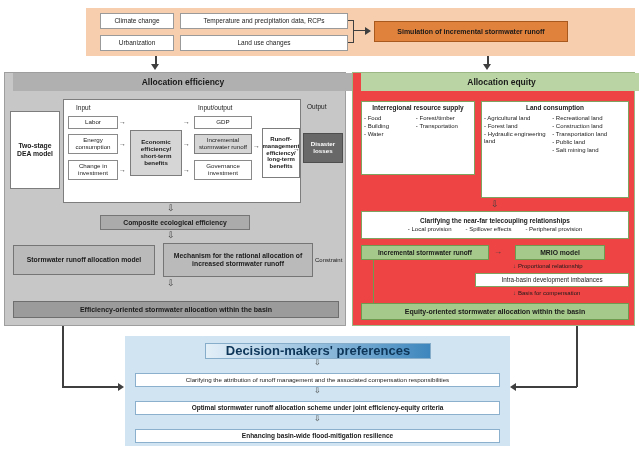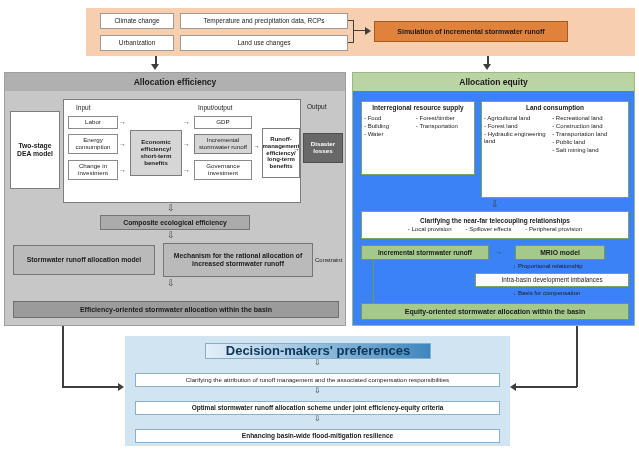--- a/index.html
+++ b/index.html
@@ -12,21 +12,21 @@
   .darr{position:absolute;color:#3f3f3f;font-size:10px;line-height:1;}
   .darr::before{content:"\21E9";}
   .rarr{position:absolute;color:#3f3f3f;font-size:8px;line-height:1;}
   .rarr::before{content:"\2192";}
   .dsm{display:inline-block;color:#3f3f3f;margin-right:2px;}
   .dsm::before{content:"\2193";}
   .line{position:absolute;background:#3f3f3f;}
   .tri-down{position:absolute;width:0;height:0;border-left:4.5px solid transparent;border-right:4.5px solid transparent;border-top:6px solid #3f3f3f;}
   .tri-right{position:absolute;width:0;height:0;border-top:4px solid transparent;border-bottom:4px solid transparent;border-left:6px solid #3f3f3f;}
   .tri-left{position:absolute;width:0;height:0;border-top:4px solid transparent;border-bottom:4px solid transparent;border-right:6px solid #3f3f3f;}
-  .hstrip{position:absolute;left:0;top:0;width:100%;height:18px;display:flex;align-items:center;justify-content:center;font-weight:bold;font-size:8.5px;}
+  .hstrip{position:absolute;left:8px;top:0;width:100%;height:18px;display:flex;align-items:center;justify-content:center;font-weight:bold;font-size:8.5px;}
   .items{font-size:6px;text-align:left;line-height:1.1;}
   .items div{margin:1.5px 0;}
 </style>
 </head>
 <body>
 
 <div id="fig">
 
   <div class="panel" id="band" style="left:86px;top:8px;width:549px;height:48px;background:#f7cfae;">
     <div class="box" style="left:14px;top:5px;width:74px;height:16px;font-size:6.5px;border-color:#9a9a9a;">Climate change</div>
@@ -87,21 +87,21 @@
 
     <span class="darr" style="left:162px;top:158px;font-size:9px;"></span>
     <div class="box b" style="left:8px;top:172px;width:142px;height:30px;font-size:6.8px;background:#bababa;border-color:#757575;">Stormwater runoff allocation model</div>
     <div class="box b" style="left:158px;top:170px;width:150px;height:34px;font-size:6.8px;background:#bababa;border-color:#757575;">Mechanism for the rational allocation of increased stormwater runoff</div>
     <div class="lbl" style="left:310px;top:184px;font-size:6px;">Constraint</div>
 
     <span class="darr" style="left:162px;top:206px;font-size:9px;"></span>
     <div class="box b" style="left:8px;top:228px;width:326px;height:17px;font-size:7px;background:#9b9b9b;border-color:#6e6e6e;">Efficiency-oriented stormwater allocation within the basin</div>
   </div>
 
-  <div class="panel" style="left:352px;top:72px;width:283px;height:254px;background:#3b82f6;border:1px solid #9bb885;">
+  <div class="panel" style="left:352px;top:72px;width:283px;height:254px;background:#ef4444;border:1px solid #9bb885;">
     <div class="hstrip" style="background:#bad4a3;">Allocation equity</div>
 
     <div class="box col" style="left:8px;top:28px;width:114px;height:74px;border-color:#7fa261;justify-content:flex-start;padding:2px;">
       <div class="b" style="font-size:6.5px;text-align:center;margin-bottom:2px;">Interregional resource supply</div>
       <div style="display:flex;width:100%;">
         <div class="items" style="width:48%;">
           <div>- Food</div>
           <div>- Building</div>
           <div>- Water</div>
         </div>

